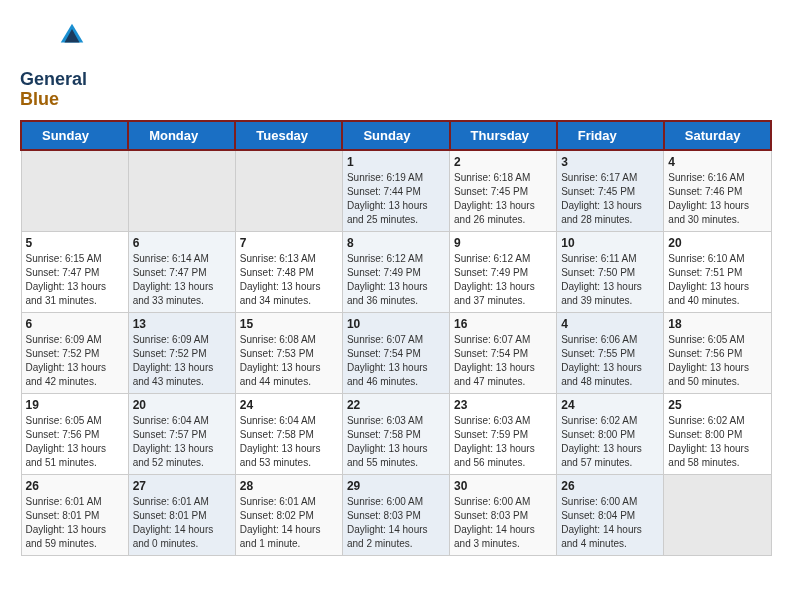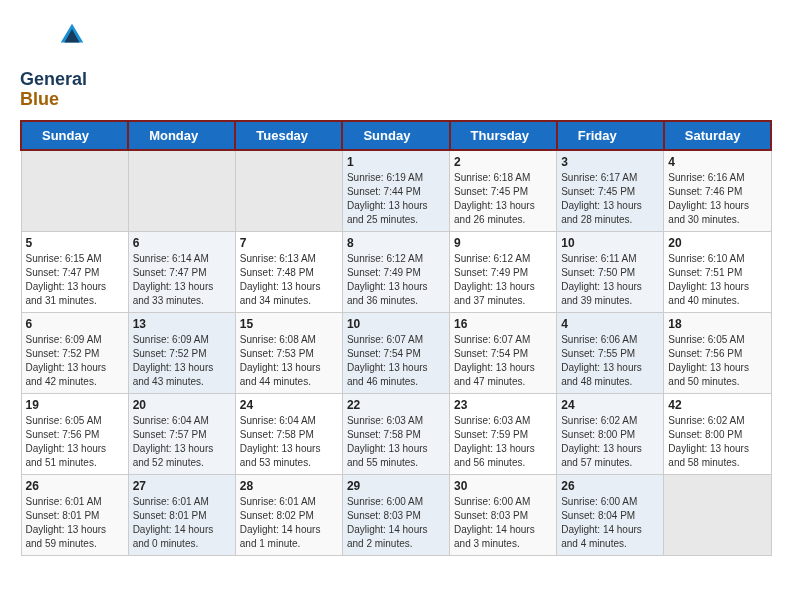--- a/index.html
+++ b/index.html
@@ -226,21 +226,21 @@
         </td>
         <td>
           <div class="day-number">23</div>
           <div class="day-info">Sunrise: 6:03 AM<br>Sunset: 7:59 PM<br>Daylight: 13 hours and 56 minutes.</div>
         </td>
         <td>
           <div class="day-number">24</div>
           <div class="day-info">Sunrise: 6:02 AM<br>Sunset: 8:00 PM<br>Daylight: 13 hours and 57 minutes.</div>
         </td>
         <td>
-          <div class="day-number">42</div>
+          <div class="day-number">25</div>
           <div class="day-info">Sunrise: 6:02 AM<br>Sunset: 8:00 PM<br>Daylight: 13 hours and 58 minutes.</div>
         </td>
       </tr>
       <tr>
         <td>
           <div class="day-number">26</div>
           <div class="day-info">Sunrise: 6:01 AM<br>Sunset: 8:01 PM<br>Daylight: 13 hours and 59 minutes.</div>
         </td>
         <td>
           <div class="day-number">27</div>

